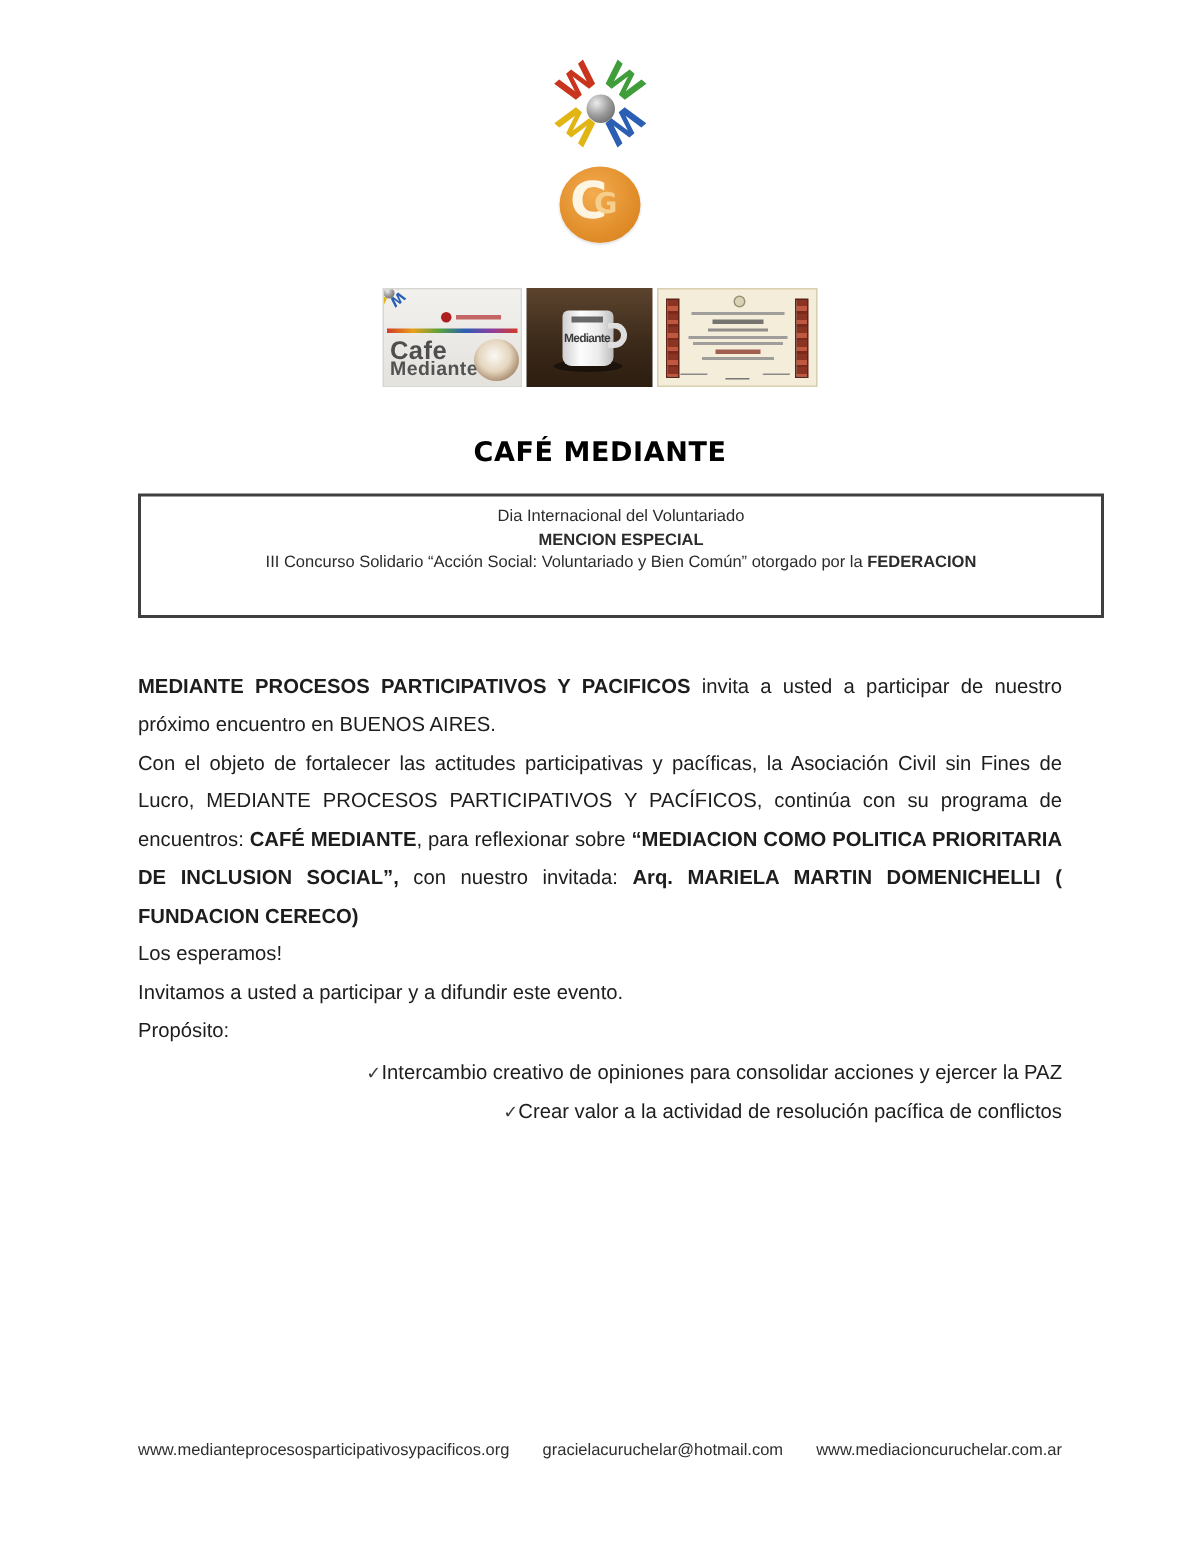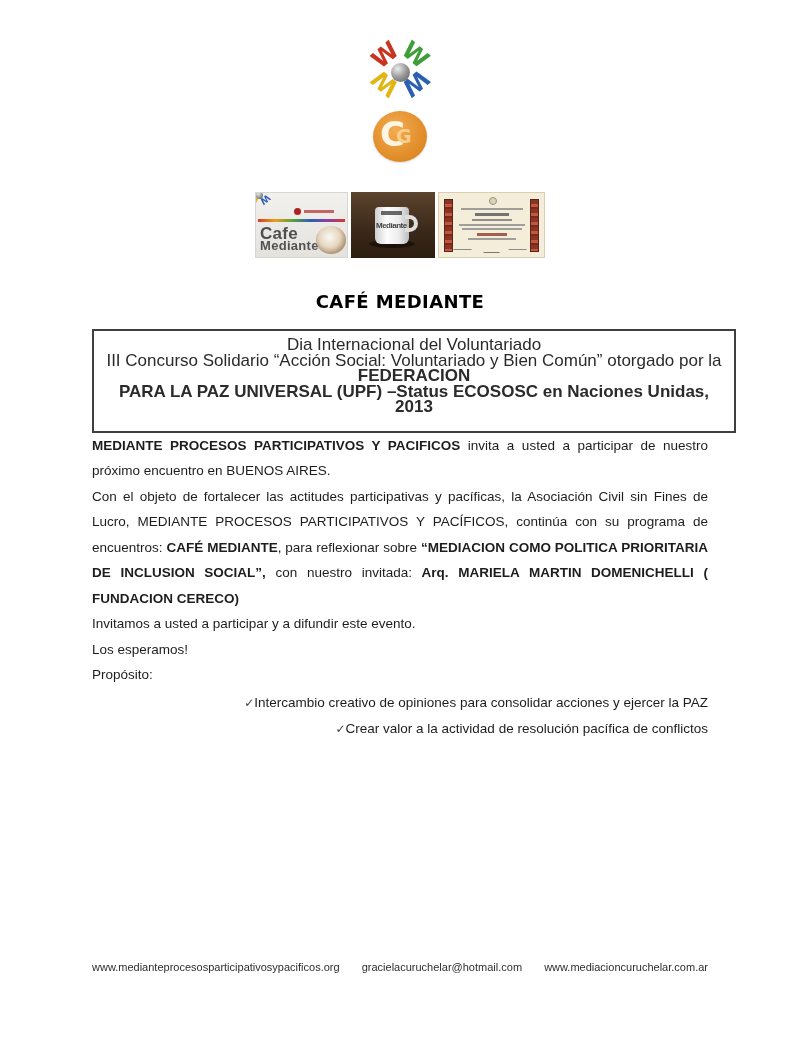--- a/index.html
+++ b/index.html
@@ -69,25 +69,25 @@
   .cert-line.l7 { top:45px; width:48px; }
   .cert-sig { position:absolute; bottom:7px; width:18px; height:7px;
         border-bottom:1px solid #8a8a8a; transform:skewX(-25deg); }
   .cert-sig.s1 { left:16px; } .cert-sig.s2 { right:16px; }
   .cert-sig.s3 { left:46px; bottom:4px; width:16px; border-bottom-color:#777; }
 
   
   .doc-title { text-align:center; margin-top:33px; font-size:18px; font-weight:bold;
         letter-spacing:.4px; color:#000; font-family:"DejaVu Sans","Liberation Sans",sans-serif; }
   .award-box { width:644px; margin:17px auto 0; border:2px solid #3f3f3f;
-        padding:6px 10px 16px; text-align:center; font-size:17px; line-height:15.6px; color:#2b2b2b; }
+        padding:6px 10px 26px; text-align:center; font-size:11px; line-height:15.6px; color:#2b2b2b; }
   .b { font-weight:bold; }
 
   
-  .body-text { font-size:13.5px; line-height:25.5px; text-align:justify; color:#1d1d1d; }
+  .body-text { margin-top:33px; font-size:13.5px; line-height:25.5px; text-align:justify; color:#1d1d1d; }
   .body-text p { margin:0; }
   ul.checks { list-style:none; margin:2px 0 0; padding-left:28px; }
   ul.checks li { line-height:26px; text-align:right; }
   .check { display:inline-block; width:26px; color:#3c3c3c; font-size:12px; }
   .nota { margin-top:18px; text-align:left; }
 
   
   .footer { position:absolute; left:92px; right:92px; top:961px; display:flex;
         justify-content:space-between; font-size:11px; color:#2e2e2e;gap:16px; }
 </style>
@@ -151,32 +151,32 @@
         <span class="cert-sig s2"></span>
         <span class="cert-sig s3"></span>
       </div>
 
     </div>
 
     <h1 class="doc-title">CAFÉ MEDIANTE</h1>
 
     <div class="award-box">
       <div>Dia Internacional del Voluntariado</div>
+      <div class="b">MENCION ESPECIAL</div>
       <div><span>III Concurso Solidario “Acción Social: Voluntariado y Bien Común” otorgado por la </span><span class="b">FEDERACION</span></div>
-      <div class="b">PARA LA PAZ UNIVERSAL (UPF) –Status ECOSOSC en Naciones Unidas, 2013</div>
     </div>
 
     <div class="body-text">
       <p><span class="b">MEDIANTE PROCESOS PARTICIPATIVOS Y PACIFICOS</span><span> invita a usted a participar de nuestro próximo encuentro en BUENOS AIRES.</span></p>
 
       <p><span>Con el objeto de fortalecer las actitudes participativas y pacíficas, la Asociación Civil sin Fines de Lucro, MEDIANTE PROCESOS PARTICIPATIVOS Y PACÍFICOS, continúa con su programa de encuentros: </span><span class="b">CAFÉ MEDIANTE</span><span>, para reflexionar sobre </span><span class="b">“MEDIACION COMO POLITICA PRIORITARIA DE INCLUSION SOCIAL”,</span><span> con nuestro invitada: </span><span class="b">Arq. MARIELA MARTIN DOMENICHELLI ( FUNDACION CERECO)</span></p>
 
 
+      <p>Los esperamos!</p>
       <p>Invitamos a usted a participar y a difundir este evento.</p>
-      <p>Los esperamos!</p>
       <p>Propósito:</p>
 
       <ul class="checks">
         <li><span class="check">✓</span><span>Intercambio creativo de opiniones para consolidar acciones y ejercer la PAZ</span></li>
         <li><span class="check">✓</span><span>Crear valor a la actividad de resolución pacífica de conflictos</span></li>
       </ul>
 
     </div>
 
   </div>

